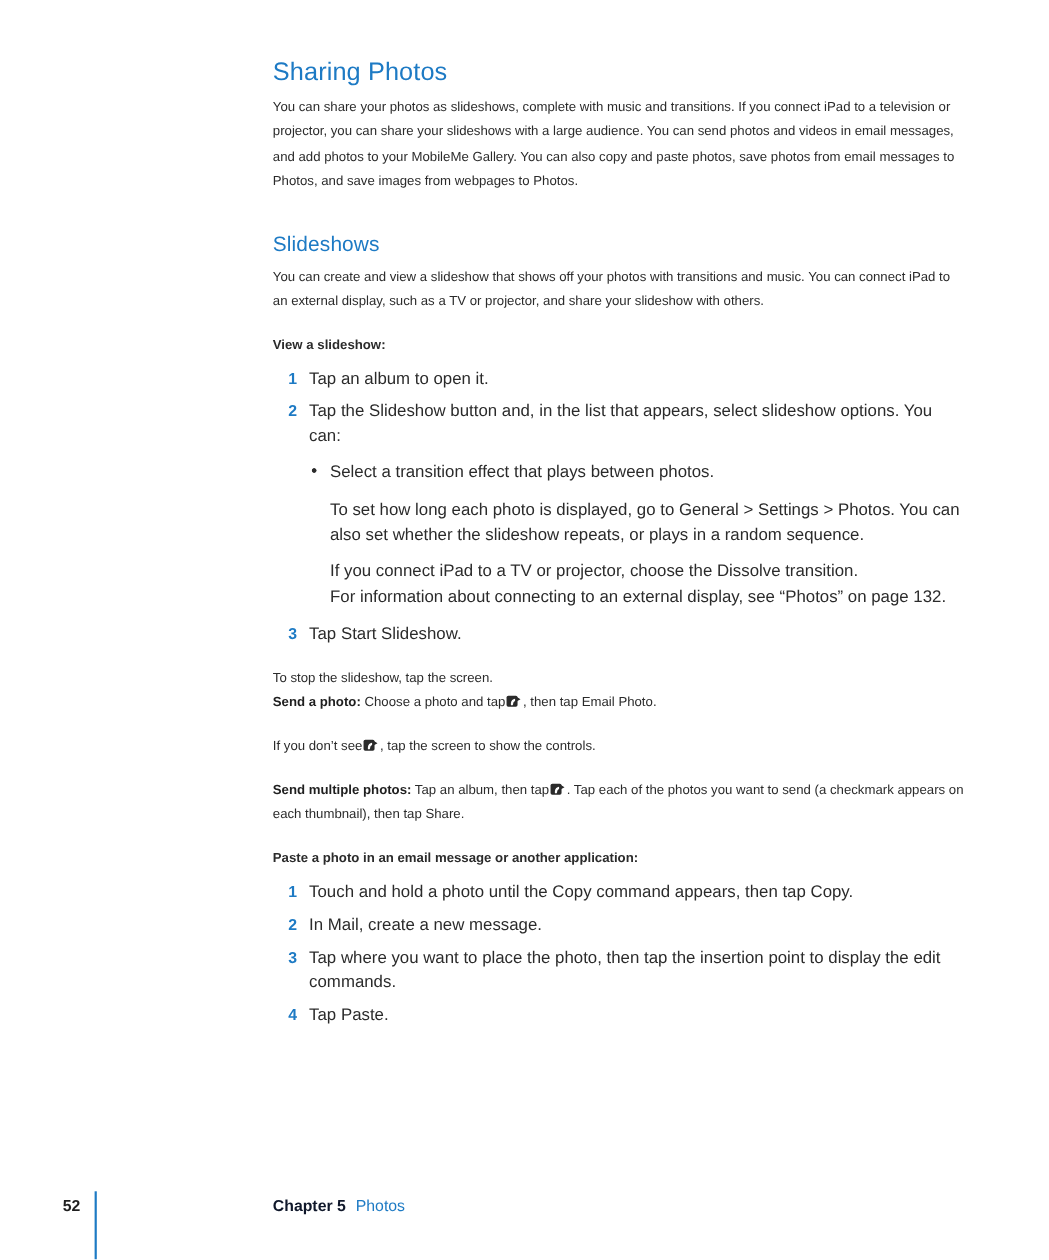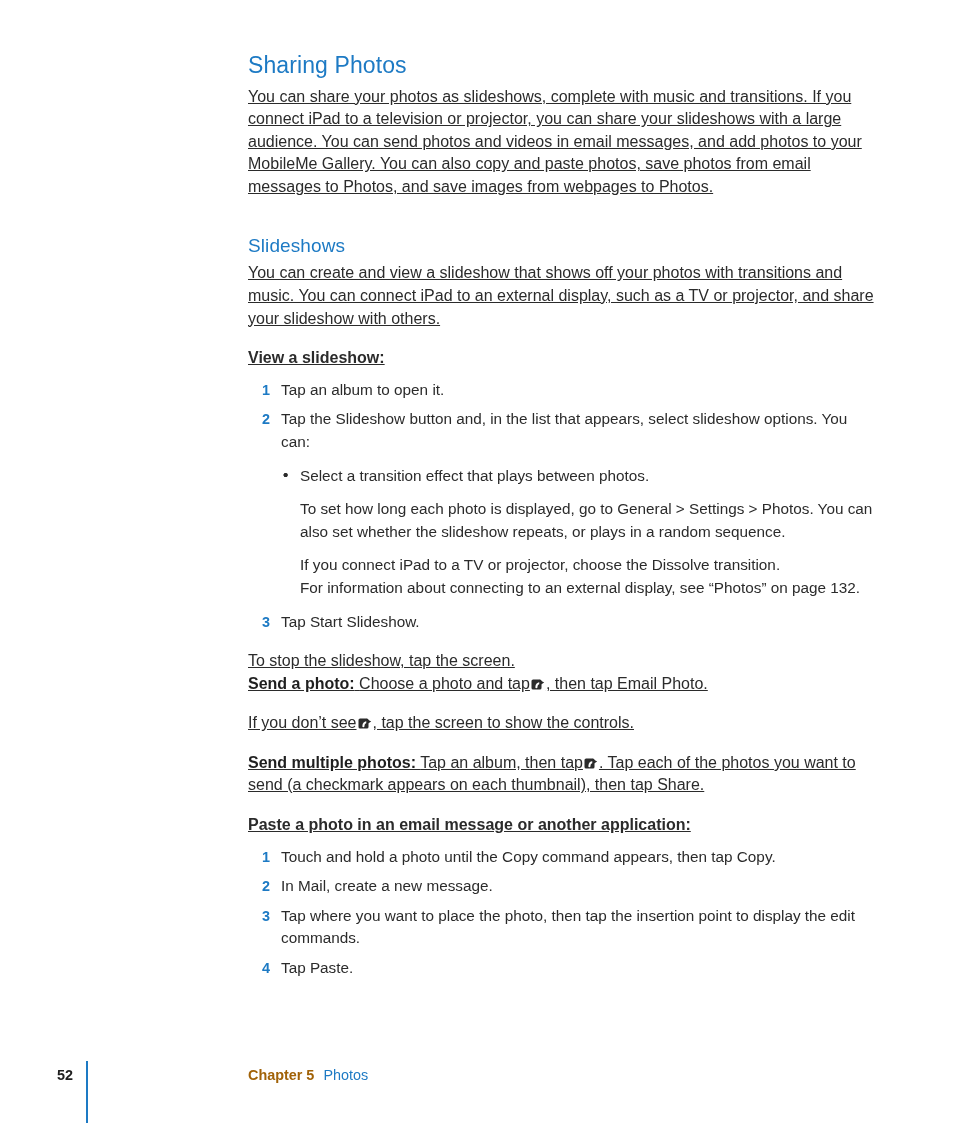--- a/index.html
+++ b/index.html
@@ -42,25 +42,24 @@
   h2.subsection-title {
     color: #1d7ac4;
     font-size: 19px;
     font-weight: normal;
     letter-spacing: 0.1px;
     margin: 36px 0 5px 0;
     line-height: 1.2;
   }
 
   p.body {
-    font-size: 16px;
+    font-size: 12px;
     line-height: 22.6px;
     margin: 0 0 0 0;
     color: #2b2b2b;
-    text-decoration: underline;
   }
 
   p.gap-top {
     margin-top: 17px;
   }
 
   .runin {
     font-weight: bold;
     color: #1f1f1f;
   }
@@ -123,21 +122,21 @@
     height: 13px;
     vertical-align: -2px;
     margin: 0 1px;
   }
   .share-icon svg { display: block; }
 
   
   .footer {
     position: absolute;
     left: 0;
-    top: 1061px;
+    top: 1083px;
     width: 783px;
     height: 62px;
   }
   .footer .page-num {
     position: absolute;
     left: 57px;
     top: 6px;
     font-size: 14.4px;
     font-weight: bold;
     color: #1f1f1f;
@@ -152,21 +151,21 @@
   }
   .footer .chapter {
     position: absolute;
     left: 248px;
     top: 6px;
     font-size: 14.4px;
     white-space: nowrap;
   }
   .footer .chapter .ch-label {
     font-weight: bold;
-    color: #a16207;
+    color: #0f172a;
   }
   .footer .chapter .ch-name {
     color: #1d7ac4;
     margin-left: 9px;
   }
 </style>
 </head>
 <body>
 
 <div class="page">

